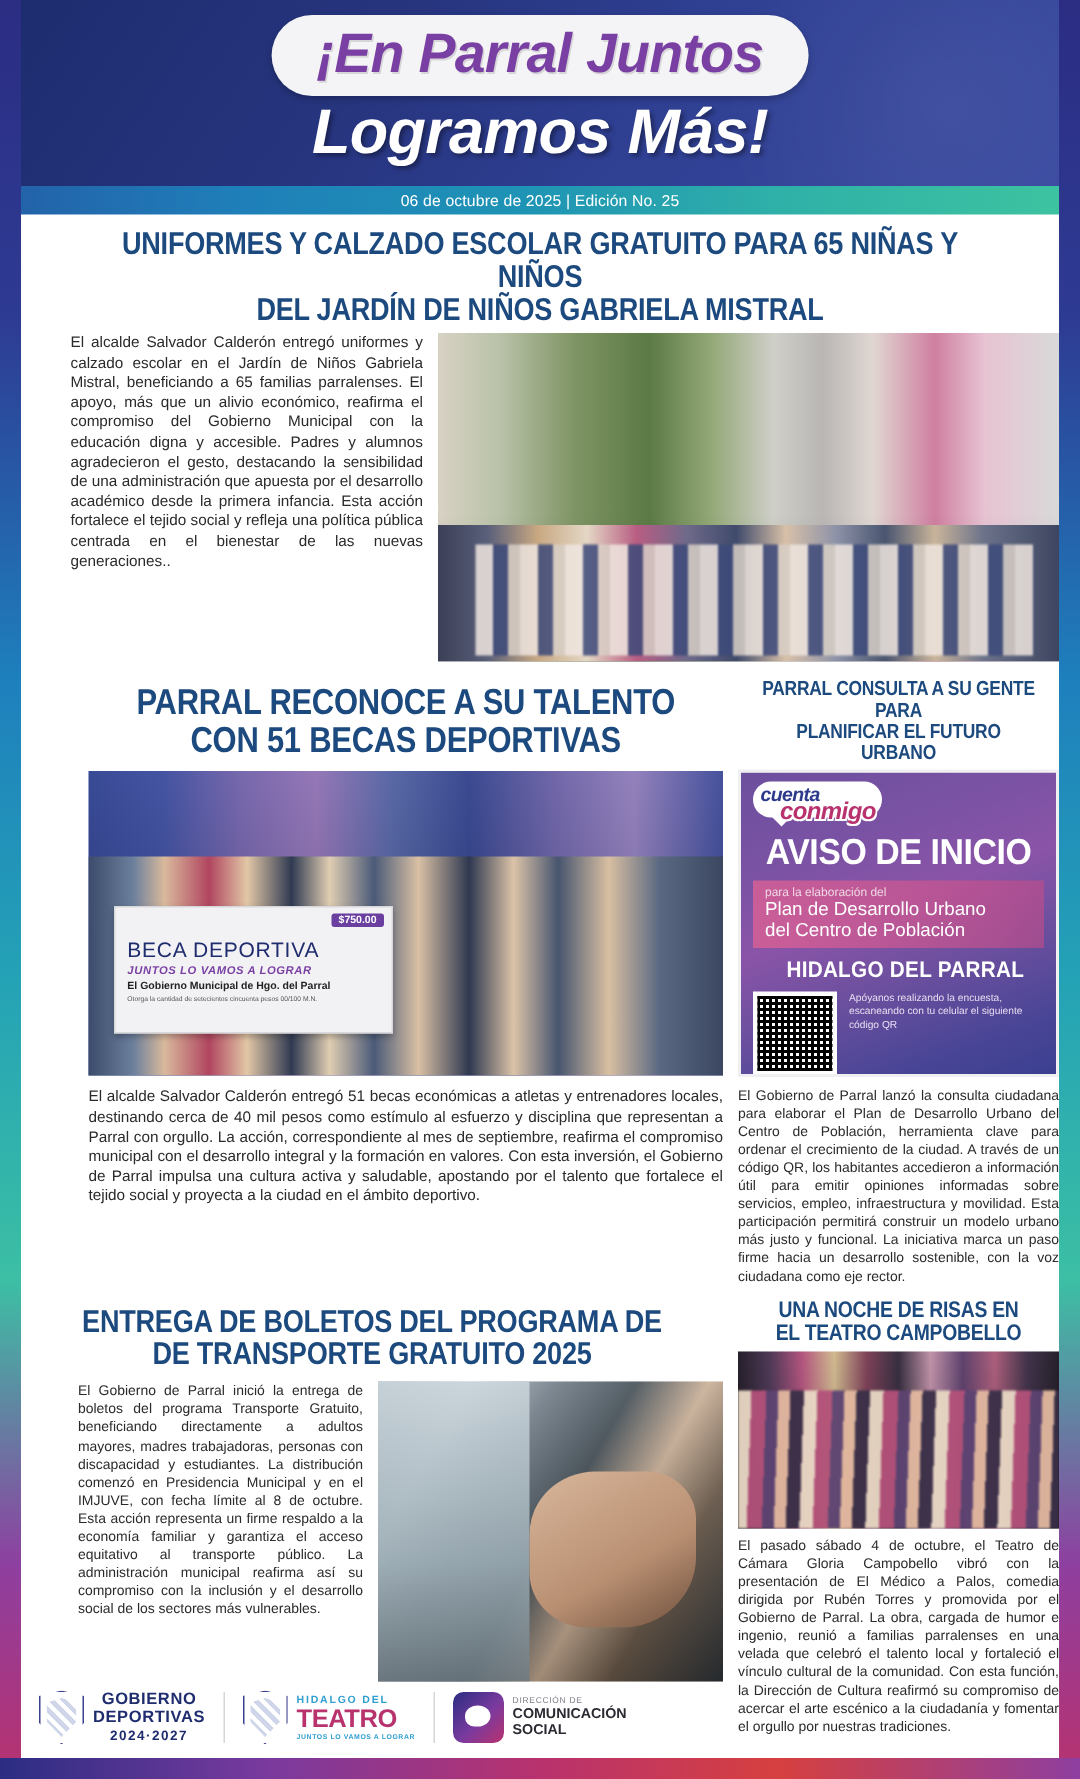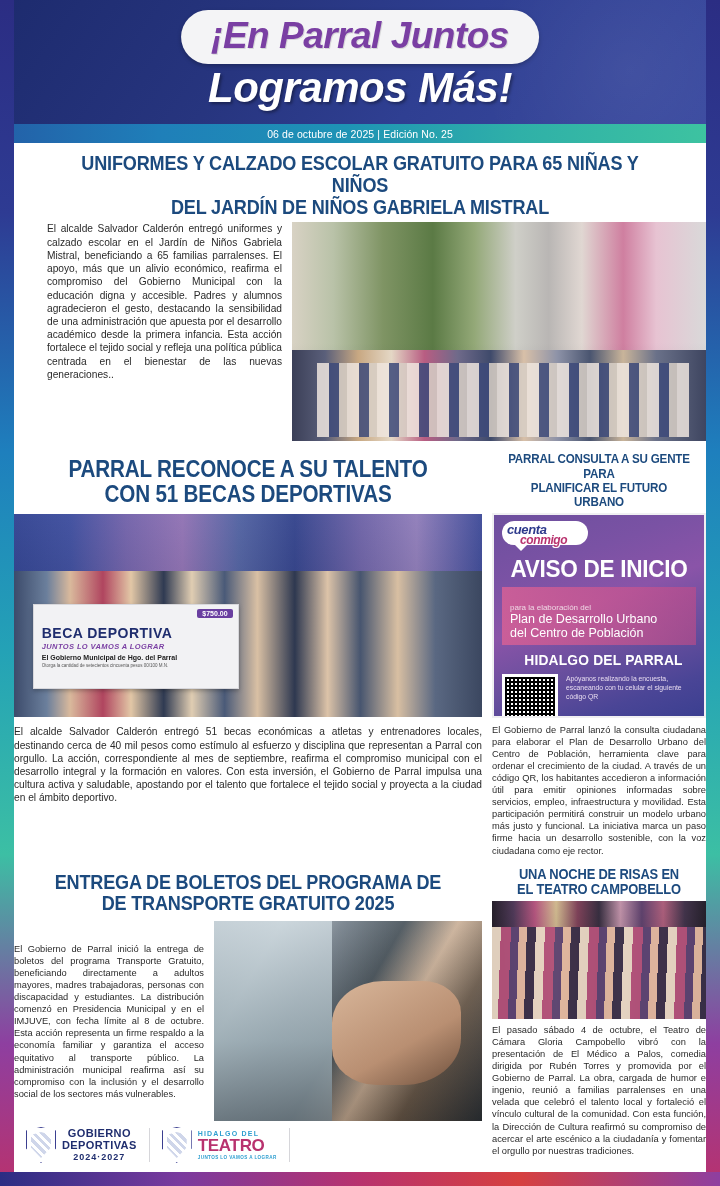--- a/index.html
+++ b/index.html
@@ -141,21 +141,21 @@
     background:#f2f2f4; border:1px solid #d8d8dc;
     box-shadow: 0 2px 4px rgba(0,0,0,0.25);
     display:flex; flex-direction:column; justify-content:center;
     padding: 4px 8px;
   }
   .cheque-amt {
     position:absolute; right:5px; top:4px;
     background:#6a3fa0; color:#fff; font-size:7px; font-weight:bold;
     padding:1px 5px; border-radius:2px;
   }
-  .cheque-t1 { font-size: 14px; font-weight:bold; color:#1f2d6e; letter-spacing:0.5px; }
+  .cheque-t1 { font-size: 14px; font-weight:normal; color:#1f2d6e; letter-spacing:0.5px; }
   .cheque-t2 { font-size: 7.5px; font-weight:bold; font-style:italic; color:#7a3fa3; letter-spacing:0.4px; margin-top:1px;}
   .cheque-t3 { font-size: 7px; font-weight:bold; color:#222; margin-top:3px; }
   .cheque-t4 { font-size: 4.5px; color:#555; margin-top:2px; }
 
   .photo-transporte {
     background:
       linear-gradient(180deg,rgba(255,255,255,0.12) 0%,rgba(0,0,0,0.2) 100%),
       linear-gradient(120deg,#8e9aa4 0%,#b9c3c9 18%,#6e7a85 34%,#3f4a52 50%,#c8ad94 64%,#6b5a4a 78%,#2e3338 100%);
   }
   .photo-transporte .hand {
@@ -182,21 +182,21 @@
       #b4527a 9px,#b4527a 19px,
       #5d4472 19px,#5d4472 27px,
       #e3b9a0 27px,#e3b9a0 35px,
       #3a3048 35px,#3a3048 44px);
     filter: blur(0.7px);
     opacity: 0.95;
   }
 
   
   .mid { display: flex; gap: 10px; align-items: flex-start; margin-top: 6px; }
-  .mid .left  { width: 468px; flex: none; }
+  .mid .left  { width: 468px; flex: none; padding-left: 45px; }
   .mid .right { width: 214px; flex: none; }
 
   
   .poster {
     position: relative;
     height: 205px;
     background: linear-gradient(160deg,#6d4f9e 0%,#7a52a4 25%,#8a54a8 45%,#6a4f9e 65%,#4a4596 85%,#3b3f90 100%);
     border: 2px solid #f0f0f2;
     overflow: hidden;
     padding: 6px 8px;
@@ -212,34 +212,34 @@
   .poster .bubble::after{
     content:""; position:absolute; left:12px; bottom:-6px;
     border-left:7px solid transparent; border-right:7px solid transparent;
     border-top:7px solid #ffffff;
   }
   .poster .c1 {
     position:absolute; left:5px; top:1px; font-size:13px; font-weight:bold;
     font-style:italic; color:#2d3a8c; letter-spacing:-0.4px;
   }
   .poster .c2 {
-    position:absolute; left:18px; top:12px; font-size:12px; font-weight:bold;
+    position:absolute; left:18px; top:12px; font-size:16px; font-weight:bold;
     font-style:italic; color:#b8326e; letter-spacing:-0.4px;
     text-shadow: 0 0 2px #fff, 1px 1px 0 #fff, -1px 1px 0 #fff;
   }
   .poster .pt-aviso {
     text-align:center; font-size:24px; font-weight:bold; letter-spacing:-0.3px;
     margin-top: 4px;
     font-family: "Liberation Sans Narrow","Liberation Sans",sans-serif;
     transform: scaleX(0.94);
   }
   .poster .pinkband {
     margin-top: 4px;
     background: linear-gradient(90deg,rgba(214,96,150,0.85),rgba(196,76,136,0.6));
-    padding: 16px 8px 5px;
+    padding: 3px 8px 5px;
   }
   .poster .pb1 { font-size:8px; color:#efd7e4; }
   .poster .pb2 { font-size:12.5px; font-weight:normal; line-height:14px; }
   .poster .pt-hidalgo {
     text-align:right; font-size:15px; font-weight:bold; margin-top:6px;
     padding-right:6px; letter-spacing:0.2px;
     font-family:"Liberation Sans Narrow","Liberation Sans",sans-serif;
     transform: scaleX(0.92);
   }
   .poster .qrrow { display:flex; gap:8px; margin-top:6px; align-items:flex-start; }
@@ -253,21 +253,21 @@
       repeating-linear-gradient(0deg,#000 0 2px,transparent 2px 4px);
     background-color:#fff;
     background-blend-mode: multiply;
   }
   .poster .qrtext { font-size:6.8px; line-height:9px; color:#e8dcf0; }
 
   
   .bottom { display:flex; gap:10px; align-items:flex-start; margin-top:4px; }
   .bottom .left { width:468px; flex:none; }
   .bottom .right { width:214px; flex:none; }
-  .b-left-inner { display:flex; gap:10px; align-items:center; }
+  .b-left-inner { display:flex; gap:10px; align-items:flex-start;padding-left:38px; }
   .b-left-inner .txt { width:190px; flex:none; }
   .b-left-inner .pic { flex:1; height:200px; }
 
   
   .footer {
     position:absolute; left:14px; bottom:18px; width: 468px;
     display:flex; align-items:center; justify-content:flex-start; gap:0px;
     height: 46px;
   }
   .flogo { display:flex; align-items:center; gap:6px; padding:0 12px; }
@@ -430,15 +430,23 @@
     <div class="fdiv"></div>
     <div class="flogo">
       <div class="shield-mx"></div>
       <div>
         <div class="f-hp-top">HIDALGO DEL</div>
         <div class="f-hp-mid">TEATRO</div>
         <div class="f-hp-bot">JUNTOS LO VAMOS A LOGRAR</div>
       </div>
     </div>
     <div class="fdiv"></div>
+    <div class="flogo">
+      <div class="f-ds-badge"></div>
+      <div>
+        <div class="f-cs1">DIRECCIÓN DE</div>
+        <div class="f-cs2">COMUNICACIÓN</div>
+        <div class="f-cs2">SOCIAL</div>
+      </div>
+    </div>
   </div>
 
 </div>
 
 </body></html>

